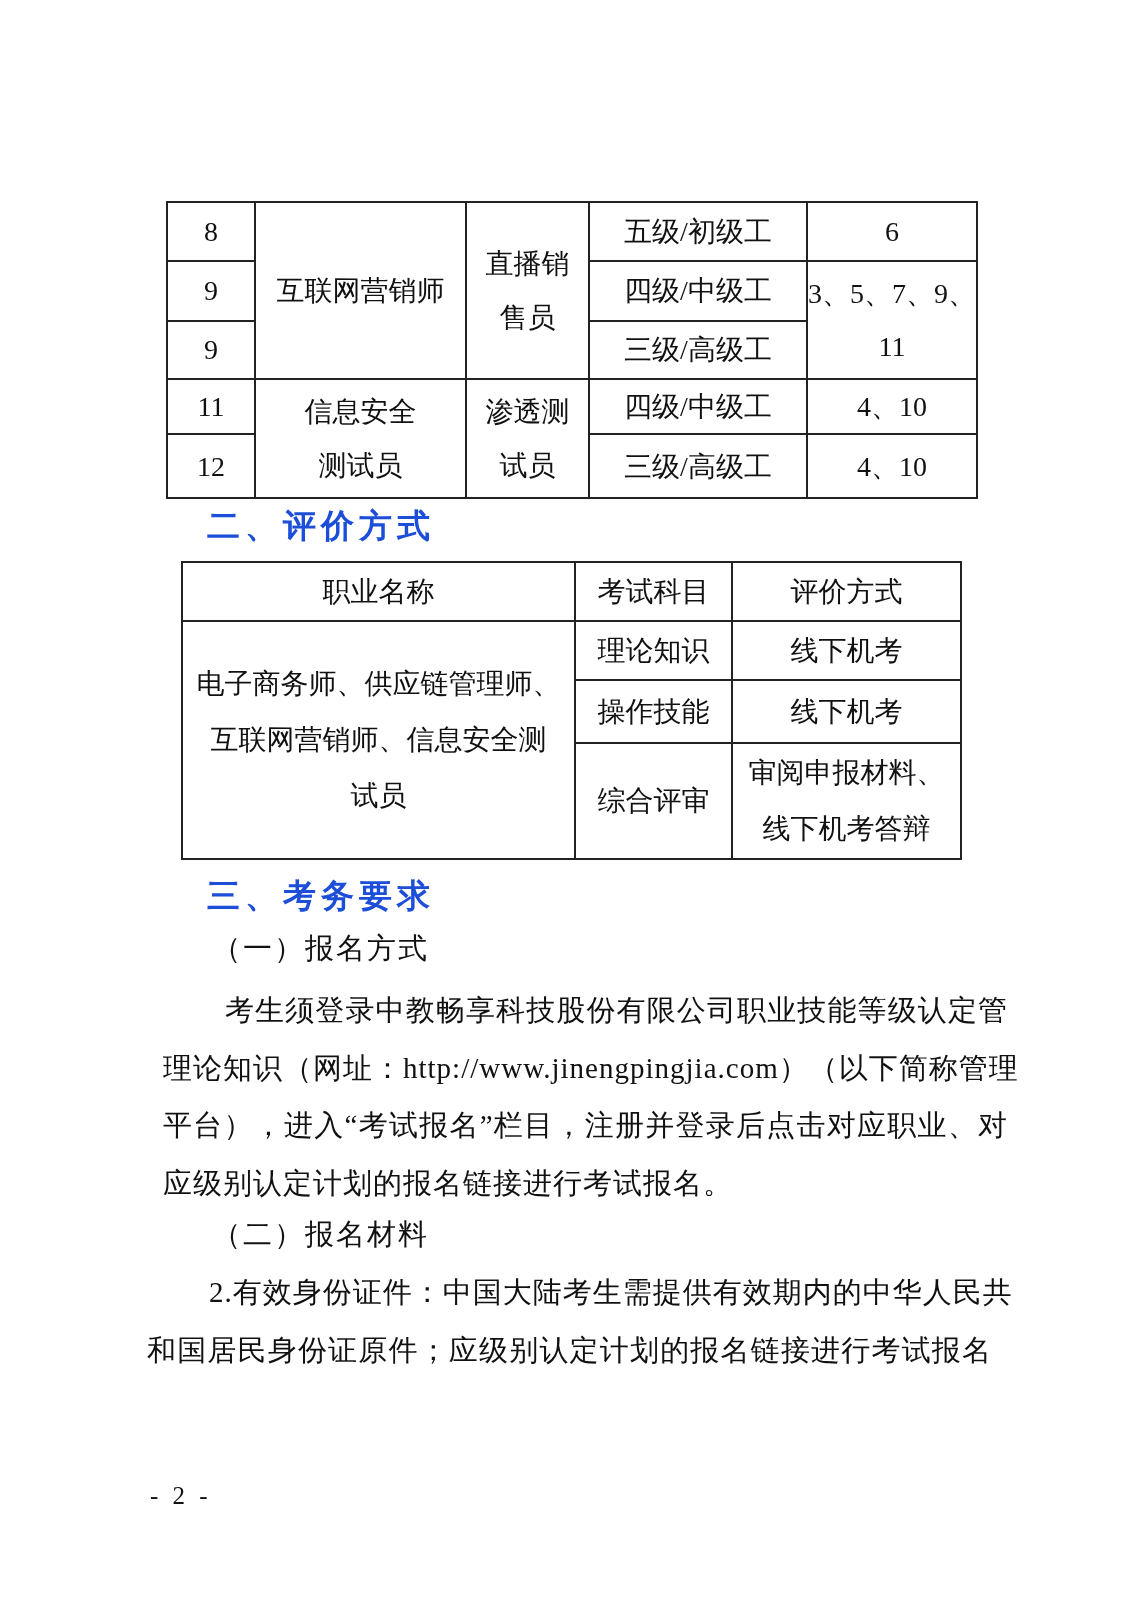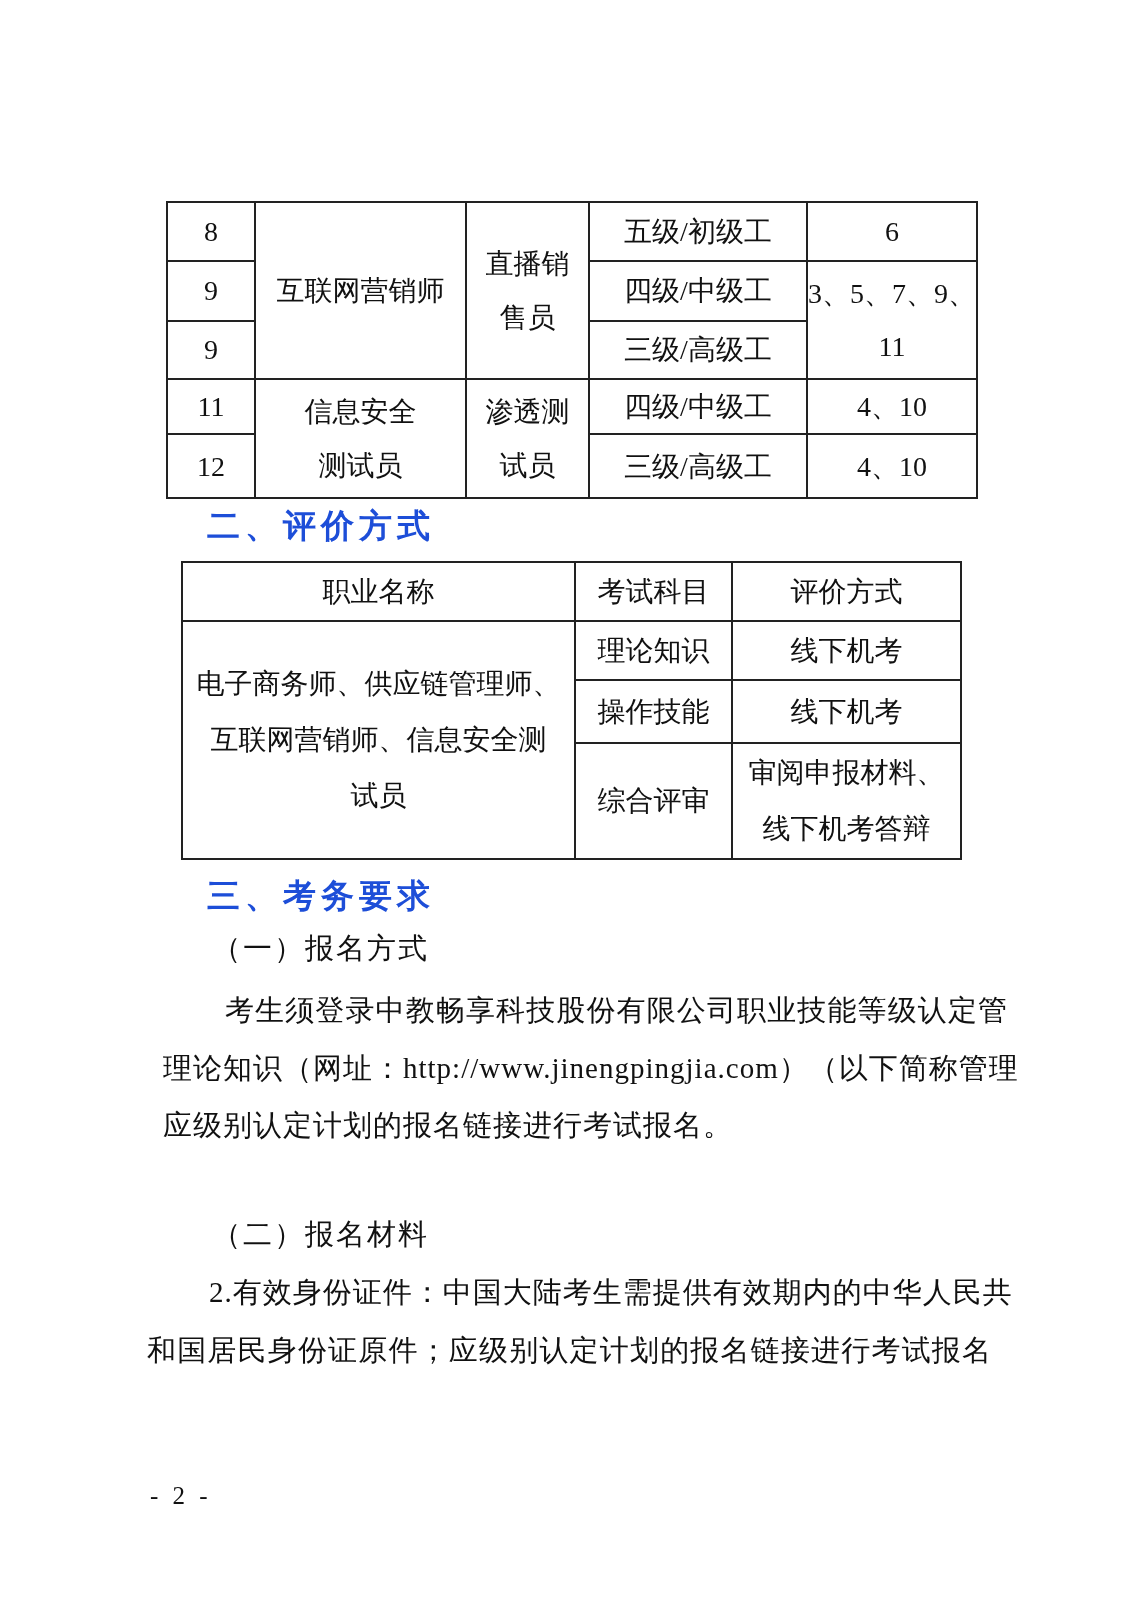--- a/index.html
+++ b/index.html
@@ -174,20 +174,21 @@
     </tbody>
   </table>
 
   <h2 class="sec-heading" id="heading-exam-req">三、考务要求</h2>
 
   <div class="sub-line" id="sub-registration">（一）报名方式</div>
 
   <div class="para" id="para-registration">
     <div class="line full indent">考生须登录中教畅享科技股份有限公司职业技能等级认定管</div>
     <div class="line full">理论知识（网址：http://www.jinengpingjia.com）（以下简称管理</div>
+    <div class="line full">平台），进入“考试报名”栏目，注册并登录后点击对应职业、对</div>
     <div class="line">应级别认定计划的报名链接进行考试报名。</div>
   </div>
 
   <div class="sub-line" id="sub-materials">（二）报名材料</div>
 
   <div class="para" id="para-materials">
     <div class="line full indent">2.有效身份证件：中国大陆考生需提供有效期内的中华人民共</div>
     <div class="line full">和国居民身份证原件；应级别认定计划的报名链接进行考试报名</div>
   </div>
 

